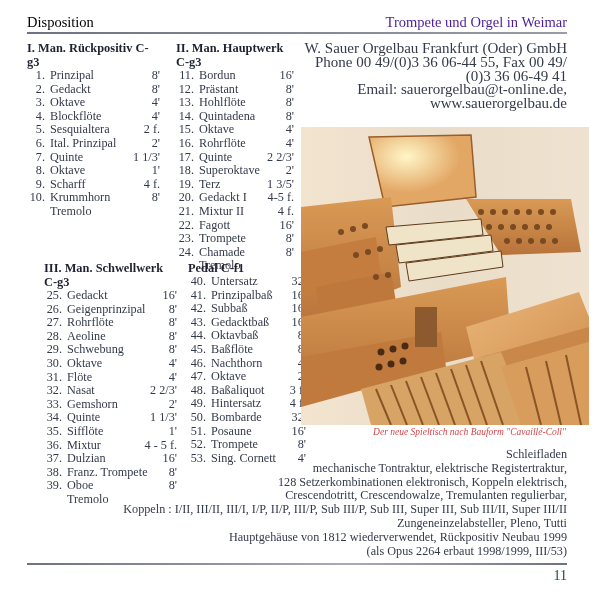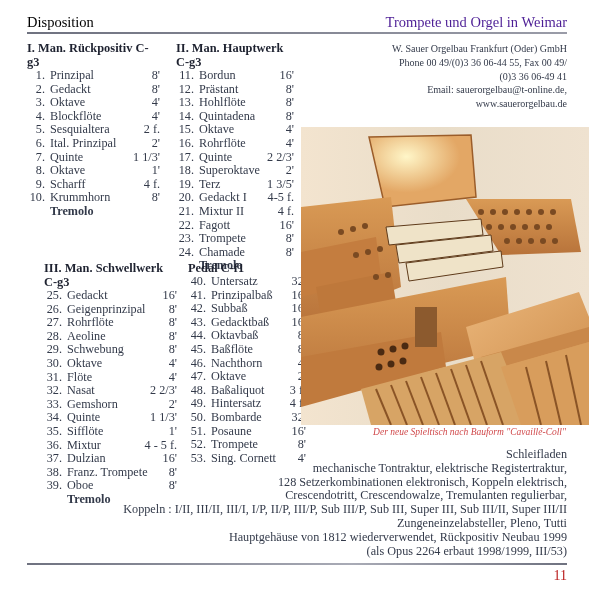--- a/index.html
+++ b/index.html
@@ -4,36 +4,36 @@
 <style>
   html, body { margin: 0; padding: 0; }
   body {
     width: 600px; height: 600px; background: #ffffff; position: relative; overflow: hidden;
     font-family: "Liberation Serif", "DejaVu Serif", serif; color: #333a4a;
   }
   .hdr-left { position: absolute; left: 27px; top: 14px; font-size: 14.5px; color: #000000; }
   .hdr-right { position: absolute; right: 33px; top: 14px; font-size: 14.5px; color: #4c1d95; font-family: Liberation Serif, serif; }
   .rule-top { position: absolute; left: 27px; right: 33px; top: 32px; height: 1.5px; background: linear-gradient(to right, #6f7280, #9a9ca8); }
   .rule-bottom { position: absolute; left: 27px; right: 33px; top: 563px; height: 1.5px; background: linear-gradient(to right, #6f7280, #a9abb6 60%, #6f7280); }
-  .pagenum { position: absolute; right: 33px; top: 568px; font-size: 14px; color: #b91c1c; }
+  .pagenum { position: absolute; right: 33px; top: 568px; font-size: 14px; color: #14532d; }
 
   .division { position: absolute; font-size: 12.2px; line-height: 13.6px; }
   .division h3 { margin: 0; font-size: 12.4px; font-weight: bold; color: #1e2230; line-height: 14px; }
   .stop { display: flex; white-space: nowrap; }
   .stop .num { width: 23px; text-align: right; padding-right: 5px; box-sizing: border-box; }
   .stop .name { flex: 1; }
   .stop .pitch { text-align: right; }
-  .extra { padding-left: 23px; font-weight: bold; }
+  .extra { padding-left: 23px; }
 
   .div1 { left: 27px; top: 41px; width: 133px; }
   .div2 { left: 176px; top: 41px; width: 118px; }
   .div3 { left: 27px; top: 261px; width: 133px; margin-left: 17px; }
   .div4 { left: 188px; top: 261px; width: 118px; }
 
-  .builder { position: absolute; right: 33px; top: 42px; text-align: right; font-size: 10px; line-height: 13.8px; }
+  .builder { position: absolute; right: 33px; top: 42px; text-align: right; font-size: 15px; line-height: 13.8px; }
 
   .photo { position: absolute; left: 301px; top: 127px; width: 288px; height: 298px; overflow: hidden; }
   .caption { position: absolute; right: 34px; top: 427px; font-size: 9.5px; font-style: italic; color: #d0484a; }
 
   .specs { position: absolute; right: 33px; top: 448px; text-align: right; font-size: 12.2px; line-height: 13.8px; width: 520px; }
 </style>
 </head>
 <body>
 
 <div class="hdr-left">Disposition</div>

